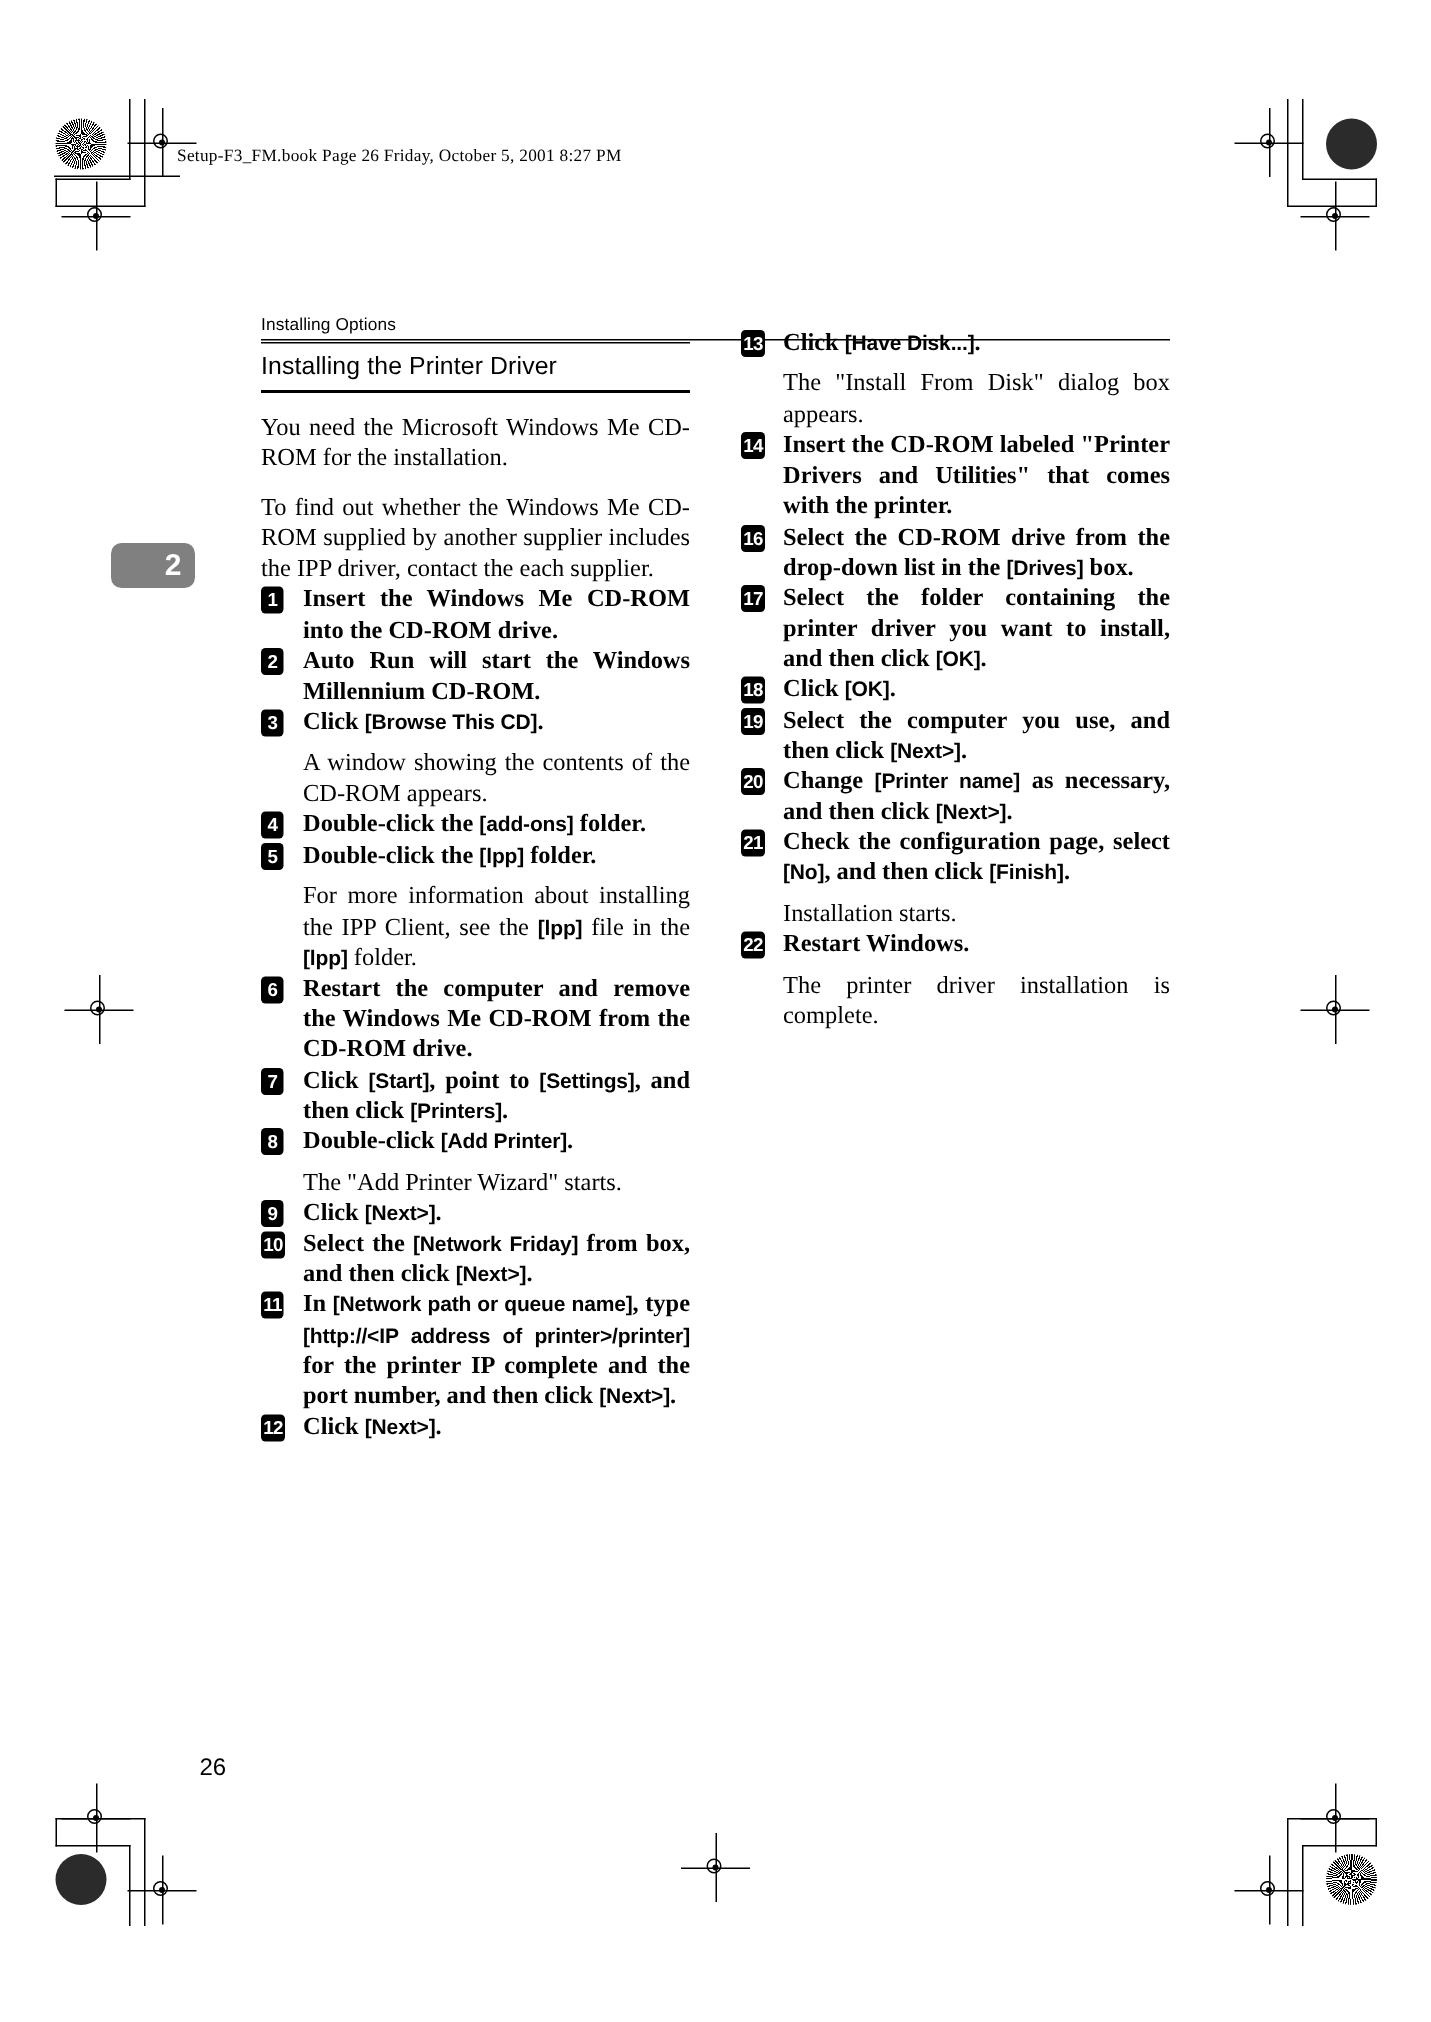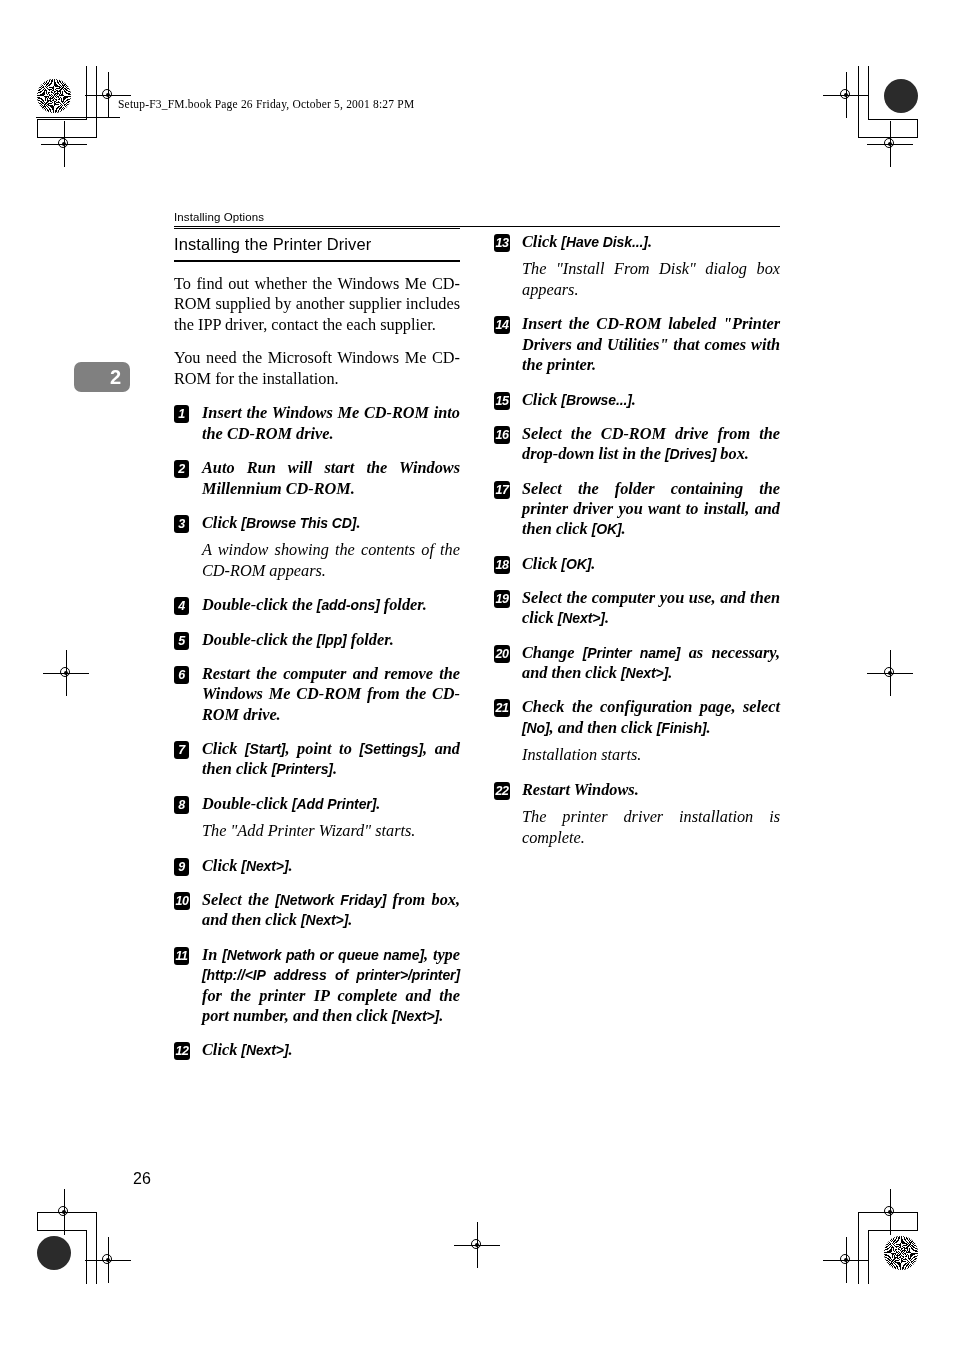--- a/index.html
+++ b/index.html
@@ -163,23 +163,22 @@
     font-size: 16.3px;
     line-height: 1.26;
     text-align: justify;
     margin: 12px 0 0 0;
   }
   .para.first { margin-top: 13px; }
 
   
   .step {
     position: relative;
-    margin: 14px 0 0 0;
+    margin: 0 0 0 0;
     padding-left: 28px;
-    font-style: italic;
   }
   .badge {
     position: absolute;
     left: 0; top: 2px;
     min-width: 15px;
     height: 18px;
     background: #000;
     border-radius: 3px;
     color: #fff;
     font-family: "Liberation Sans", sans-serif;
@@ -330,22 +329,22 @@
 
   <div class="chapter-tab">2</div>
 
   <div class="col col-left">
     <div class="sec-head">
       <div class="sh-rule-top"></div>
       <span class="sh-text">Installing the Printer Driver</span>
       <div class="sh-rule-bot"></div>
     </div>
     <div id="left-intro">
+        <p class="para first">You need the Microsoft Windows Me CD-ROM for the installation.</p>
         <p class="para">To find out whether the Windows Me CD-ROM supplied by another supplier includes the IPP driver, contact the each supplier.</p>
-        <p class="para first">You need the Microsoft Windows Me CD-ROM for the installation.</p>
       </div>
     <div id="left-steps">
         <div class="step">
           <span class="badge">1</span>
           <span class="step-text"><span>Insert the Windows Me CD-ROM into the CD-ROM drive.</span></span>
         </div>
         <div class="step">
           <span class="badge">2</span>
           <span class="step-text"><span>Auto Run will start the Windows Millennium CD-ROM.</span></span>
         </div>
@@ -354,20 +353,21 @@
           <span class="step-text"><span>Click </span><span class="ui">[Browse This CD]</span><span>.</span></span>
           <span class="step-note">A window showing the contents of the CD-ROM appears.</span>
         </div>
         <div class="step">
           <span class="badge">4</span>
           <span class="step-text"><span>Double-click the </span><span class="ui">[add-ons]</span><span> folder.</span></span>
         </div>
         <div class="step">
           <span class="badge">5</span>
           <span class="step-text"><span>Double-click the </span><span class="ui">[lpp]</span><span> folder.</span></span>
+          <span class="step-note"><span>For more information about installing the IPP Client, see the </span><span class="ui">[lpp]</span><span> file in the </span><span class="ui">[lpp]</span><span> folder.</span></span>
         </div>
         <div class="step">
           <span class="badge">6</span>
           <span class="step-text"><span>Restart the computer and remove the Windows Me CD-ROM from the CD-ROM drive.</span></span>
         </div>
         <div class="step">
           <span class="badge">7</span>
           <span class="step-text"><span>Click </span><span class="ui">[Start]</span><span>, point to </span><span class="ui">[Settings]</span><span>, and then click </span><span class="ui">[Printers]</span><span>.</span></span>
         </div>
         <div class="step">
@@ -399,24 +399,20 @@
         <div class="step">
           <span class="badge">13</span>
           <span class="step-text"><span>Click </span><span class="ui">[Have Disk...]</span><span>.</span></span>
           <span class="step-note">The "Install From Disk" dialog box appears.</span>
         </div>
         <div class="step">
           <span class="badge">14</span>
           <span class="step-text"><span>Insert the CD-ROM labeled "Printer Drivers and Utilities" that comes with the printer.</span></span>
         </div>
         <div class="step">
-          <span class="badge">15</span>
-          <span class="step-text"><span>Click </span><span class="ui">[Browse...]</span><span>.</span></span>
-        </div>
-        <div class="step">
           <span class="badge">16</span>
           <span class="step-text"><span>Select the CD-ROM drive from the drop-down list in the </span><span class="ui">[Drives]</span><span> box.</span></span>
         </div>
         <div class="step">
           <span class="badge">17</span>
           <span class="step-text"><span>Select the folder containing the printer driver you want to install, and then click </span><span class="ui">[OK]</span><span>.</span></span>
         </div>
         <div class="step">
           <span class="badge">18</span>
           <span class="step-text"><span>Click </span><span class="ui">[OK]</span><span>.</span></span>

